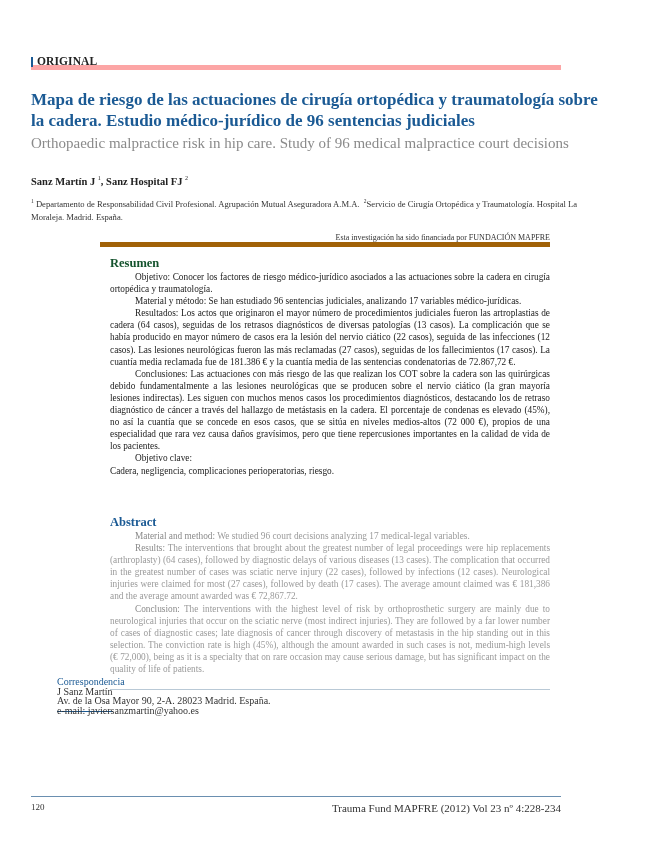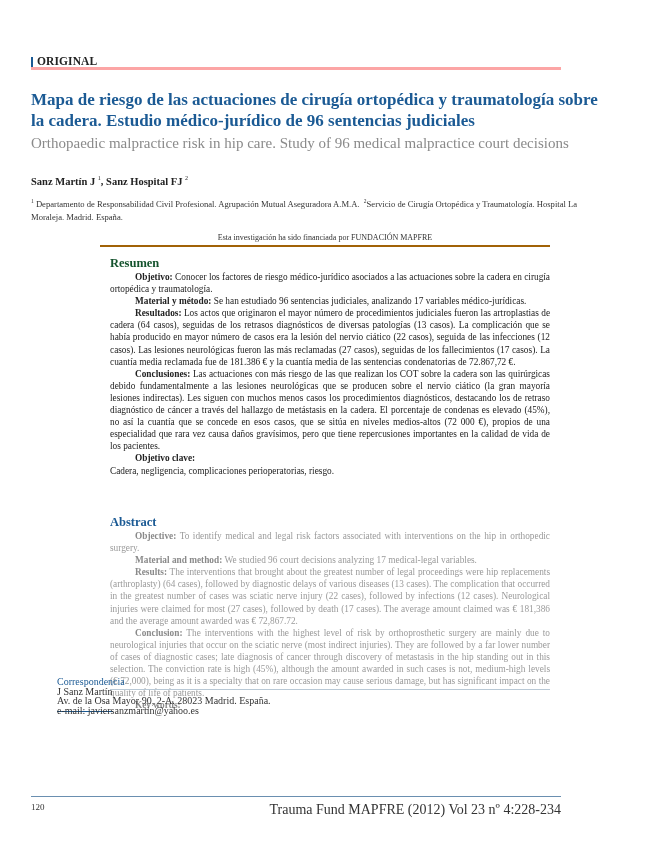--- a/index.html
+++ b/index.html
@@ -1,52 +1,52 @@
 <!DOCTYPE html>
 <html><head>
 <meta charset="utf-8">
 <style>
   * { box-sizing: border-box; margin: 0; padding: 0; }
   html, body { width: 646px; height: 841px; background: #ffffff; overflow: hidden; }
   body { position: relative; font-family: "Liberation Serif", "DejaVu Serif", serif; color: #222; }
 
-  .section-tag { position: absolute; left: 31px; top: 55px; width: 530px; height: 15px; border-bottom: 3px solid #fca5a5; }
+  .section-tag { position: absolute; left: 31px; top: 55px; width: 530px; height: 15px; border-bottom: 5px solid #fca5a5; }
   .section-tag .bar { position: absolute; left: 0; top: 2px; width: 2px; height: 10px; background: #1b5a94; }
   .section-tag .label { position: absolute; left: 6px; top: 0; font-size: 11.5px; font-weight: bold; color: #222; letter-spacing: 0.1px; }
 
   .title-es { position: absolute; left: 31px; top: 89px; width: 570px; font-size: 17px; line-height: 21px; color: #1b5a94; }
   .title-en { position: absolute; left: 31px; top: 134px; width: 580px; font-size: 15px; line-height: 18px; color: #8a8a8a; }
 
   .authors { position: absolute; left: 31px; top: 175px; font-size: 10.5px; font-weight: bold; color: #222; }
   .authors sup { font-size: 6px; font-weight: normal; }
 
   .affil { position: absolute; left: 31px; top: 195px; width: 570px; font-size: 8.6px; line-height: 13px; color: #333; }
   .affil sup { font-size: 5.5px; }
 
-  .funding { position: absolute; left: 100px; top: 233px; width: 450px; height: 14px; text-align: center; font-size: 8px; color: #333; border-bottom: 2px solid #a16207; }
+  .funding { position: absolute; left: 100px; top: 233px; width: 450px; height: 14px; text-align: right; font-size: 8px; color: #333; border-bottom: 5px solid #a16207; }
 
   .block { position: absolute; left: 110px; width: 440px; font-size: 9.3px; line-height: 12.1px; text-align: justify; }
   .block h2 { font-size: 12.5px; line-height: 14px; color: #14532d; font-weight: bold; margin-bottom: 1px; }
   .block p { margin: 0; }
-  .block b { font-weight: bold; padding-left: 25px; }
+  .block b { font-weight: normal; padding-left: 25px; }
 
   .resumen { top: 256px; color: #222; }
   .abstract { top: 481px; color: #9a9a9a; }
   .abstract b { color: #8a8a8a; }
   .abstract h2 { color: #1b5a94; margin-top: 34px; }
 
   .abs-rule { position: absolute; left: 110px; top: 689px; width: 440px; border-bottom: 1px solid #b9c9d6; }
 
   .corr-rule { position: absolute; left: 57px; top: 711px; width: 56px; border-bottom: 1px solid #1b5a94; }
   .corr { position: absolute; left: 57px; top: 677px; font-size: 10px; line-height: 9.6px; color: #333; }
   .corr .head { color: #1b5a94; }
 
   .footer-rule { position: absolute; left: 31px; top: 796px; width: 530px; border-bottom: 1px solid #6a8fb0; }
   .page-num { position: absolute; left: 31px; top: 802px; font-size: 9px; color: #333; }
-  .journal { position: absolute; right: 85px; top: 802px; font-size: 14px; color: #333; }
+  .journal { position: absolute; right: 85px; top: 802px; font-size: 11px; color: #333; }
 </style>
 </head>
 <body>
 
 <div class="section-tag">
   <span class="bar"></span>
   <span class="label">ORIGINAL</span>
 </div>
 
 <h1 class="title-es">Mapa de riesgo de las actuaciones de cirugía ortopédica y traumatología sobre la cadera. Estudio médico-jurídico de 96 sentencias judiciales</h1>
@@ -72,25 +72,23 @@
   <p><b>Objetivo:</b> <span>Conocer los factores de riesgo médico-jurídico asociados a las actuaciones sobre la cadera en cirugía ortopédica y traumatología.</span></p>
   <p><b>Material y método:</b> <span>Se han estudiado 96 sentencias judiciales, analizando 17 variables médico-jurídicas.</span></p>
   <p><b>Resultados:</b> <span>Los actos que originaron el mayor número de procedimientos judiciales fueron las artroplastias de cadera (64 casos), seguidas de los retrasos diagnósticos de diversas patologías (13 casos). La complicación que se había producido en mayor número de casos era la lesión del nervio ciático (22 casos), seguida de las infecciones (12 casos). Las lesiones neurológicas fueron las más reclamadas (27 casos), seguidas de los fallecimientos (17 casos). La cuantía media reclamada fue de 181.386 € y la cuantía media de las sentencias condenatorias de 72.867,72 €.</span></p>
   <p><b>Conclusiones:</b> <span>Las actuaciones con más riesgo de las que realizan los COT sobre la cadera son las quirúrgicas debido fundamentalmente a las lesiones neurológicas que se producen sobre el nervio ciático (la gran mayoría lesiones indirectas). Les siguen con muchos menos casos los procedimientos diagnósticos, destacando los de retraso diagnóstico de cáncer a través del hallazgo de metástasis en la cadera. El porcentaje de condenas es elevado (45%), no así la cuantía que se concede en esos casos, que se sitúa en niveles medios-altos (72 000 €), propios de una especialidad que rara vez causa daños gravísimos, pero que tiene repercusiones importantes en la calidad de vida de los pacientes.</span></p>
   <p><b>Objetivo clave:</b></p>
   <p>Cadera, negligencia, complicaciones perioperatorias, riesgo.</p>
 </section>
 
 <section class="block abstract">
   <h2>Abstract</h2>
-  <p><b>Objective:</b> <span>To identify medical and legal risk factors associated with interventions on the hip in orthopedic surgery.</span></p>
   <p><b>Material and method:</b> <span>We studied 96 court decisions analyzing 17 medical-legal variables.</span></p>
   <p><b>Results:</b> <span>The interventions that brought about the greatest number of legal proceedings were hip replacements (arthroplasty) (64 cases), followed by diagnostic delays of various diseases (13 cases). The complication that occurred in the greatest number of cases was sciatic nerve injury (22 cases), followed by infections (12 cases). Neurological injuries were claimed for most (27 cases), followed by death (17 cases). The average amount claimed was € 181,386 and the average amount awarded was € 72,867.72.</span></p>
   <p><b>Conclusion:</b> <span>The interventions with the highest level of risk by orthoprosthetic surgery are mainly due to neurological injuries that occur on the sciatic nerve (most indirect injuries). They are followed by a far lower number of cases of diagnostic cases; late diagnosis of cancer through discovery of metastasis in the hip standing out in this selection. The conviction rate is high (45%), although the amount awarded in such cases is not, medium-high levels (€ 72,000),  being as it is a specialty that on rare occasion may cause serious damage, but has significant impact on the quality of life of patients.</span></p>
-  <p><b>Key words:</b></p>
 </section>
 
 <div class="abs-rule"></div>
 
 <div class="corr-rule"></div>
 <div class="corr">
   <div class="head">Correspondencia</div>
   <div>J Sanz Martín</div>
   <div>Av. de la Osa Mayor 90, 2-A. 28023 Madrid. España.</div>
   <div>e-mail: javiersanzmartin@yahoo.es</div>

